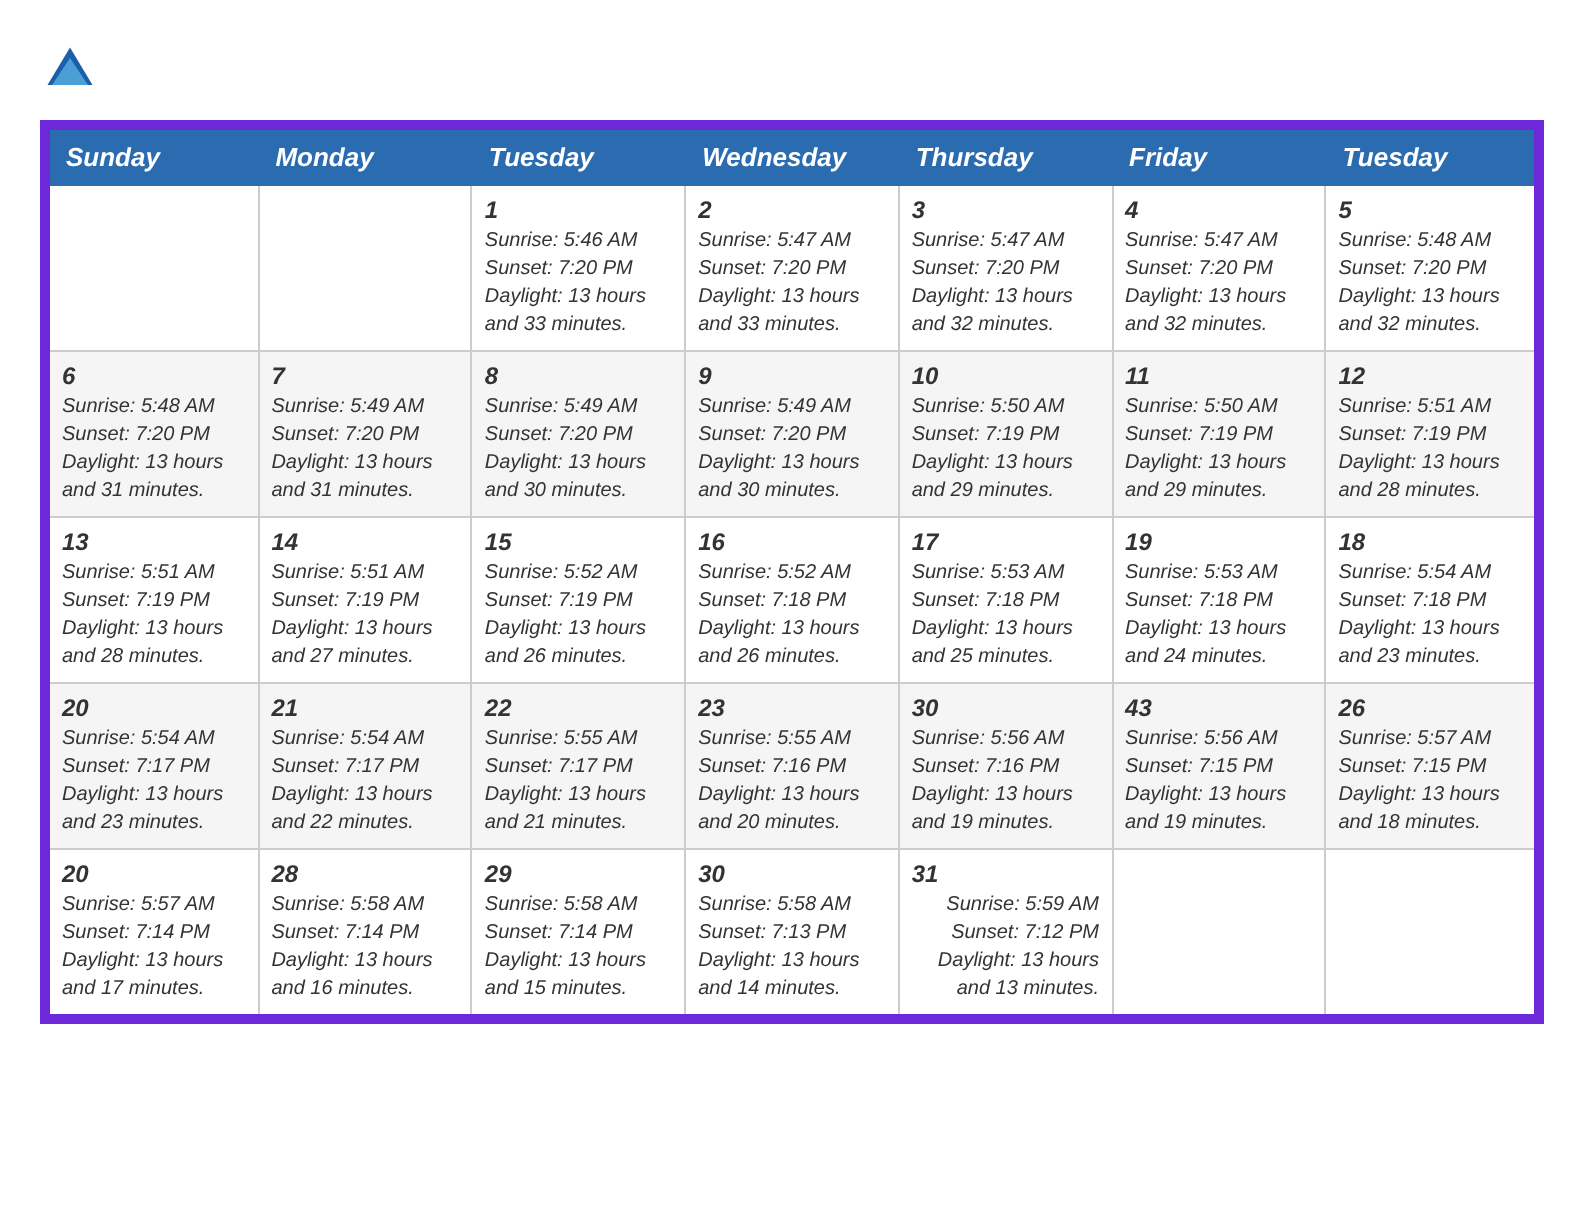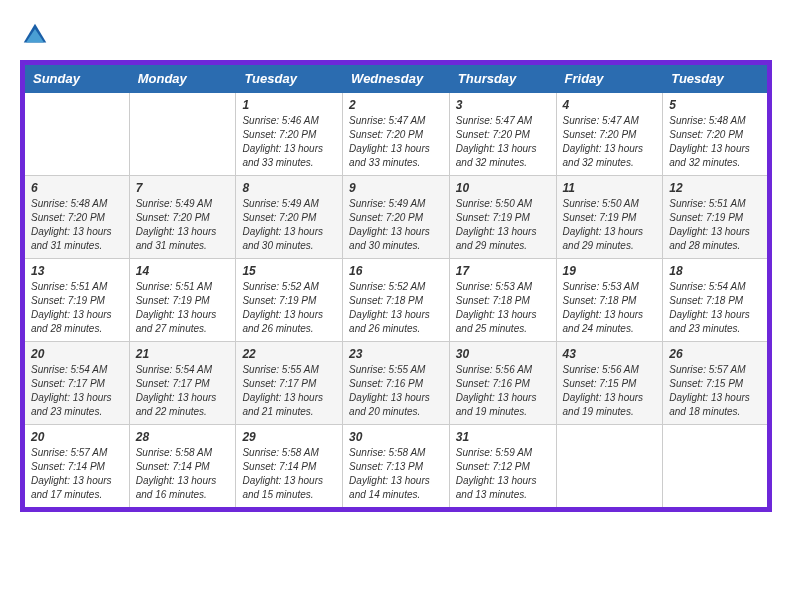--- a/index.html
+++ b/index.html
@@ -343,21 +343,21 @@
         </td>
         <td>
           <span class="day-number">30</span>
           <div class="day-info" style="white-space: pre-line;">Sunrise: 5:58 AM
 Sunset: 7:13 PM
 Daylight: 13 hours
 and 14 minutes.</div>
         </td>
         <td>
           <span class="day-number">31</span>
-          <div class="day-info" style="white-space: pre-line;">Sunrise: 5:59 AM
+          <div class="day-info" style="white-space: pre-line; text-align: right;">Sunrise: 5:59 AM
 Sunset: 7:12 PM
 Daylight: 13 hours
 and 13 minutes.</div>
         </td>
         <td class="empty-cell"></td>
         <td class="empty-cell"></td>
       </tr>
     </tbody>
 </table>
 

